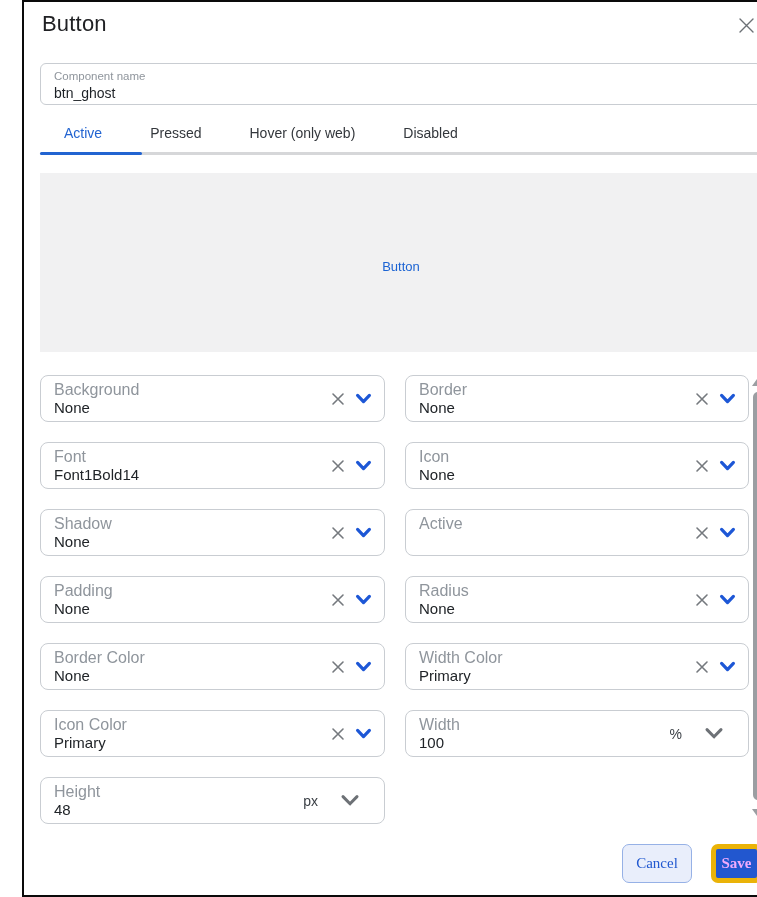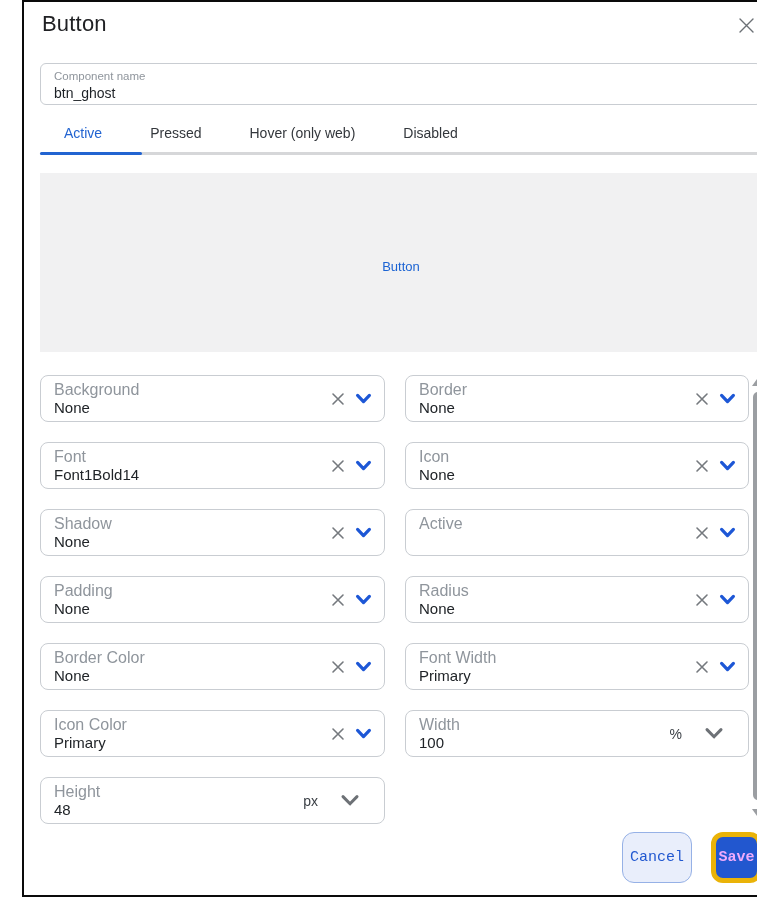--- a/index.html
+++ b/index.html
@@ -97,23 +97,23 @@
     border-left:5px solid transparent; border-right:5px solid transparent;
     border-top:7px solid #9b9ea2; cursor:pointer;
   }
 
   
   .footer {
     position:absolute; right:15px; bottom:12px;
     display:flex; gap:19px; align-items:center;
   }
   .btn {
-    height:51px; border-radius:12px; font-size:15px;
+    height:39px; border-radius:7px; font-size:15px;
     display:flex; align-items:center; justify-content:center; cursor:pointer;
-    font-family:Liberation Mono, monospace;
+    font-family:Liberation Serif, serif;
   }
   .btn-cancel {
     width:70px; background:#e9eefb; border:1px solid #96b1e6; color:#2158d0;
   }
   .btn-save {
     width:51px; background:#2257cf; border:5px solid #eab308; color:#f0abfc; font-weight:600;
   }
 </style>
 </head>
 <body>
@@ -267,21 +267,21 @@
         <svg class="icon-x" width="14" height="14" viewBox="0 0 14 14">
             <path d="M2 2 L12 12 M12 2 L2 12" stroke="#75797e" stroke-width="1.6" stroke-linecap="round"></path>
           </svg>
         <svg class="icon-chev" width="17" height="12" viewBox="0 0 17 12">
             <path d="M2.6 2.4 L8.5 8.6 L14.4 2.4" fill="none" stroke="#1d57d6" stroke-width="3.2" stroke-linecap="round" stroke-linejoin="round"></path>
           </svg>
       </div>
     </div>
 
     <div class="field">
-      <div class="flabel">Font Width</div>
+      <div class="flabel">Width Color</div>
       <div class="fvalue">Primary</div>
       <div class="ficons">
         <svg class="icon-x" width="14" height="14" viewBox="0 0 14 14">
             <path d="M2 2 L12 12 M12 2 L2 12" stroke="#75797e" stroke-width="1.6" stroke-linecap="round"></path>
           </svg>
         <svg class="icon-chev" width="17" height="12" viewBox="0 0 17 12">
             <path d="M2.6 2.4 L8.5 8.6 L14.4 2.4" fill="none" stroke="#1d57d6" stroke-width="3.2" stroke-linecap="round" stroke-linejoin="round"></path>
           </svg>
       </div>
     </div>

